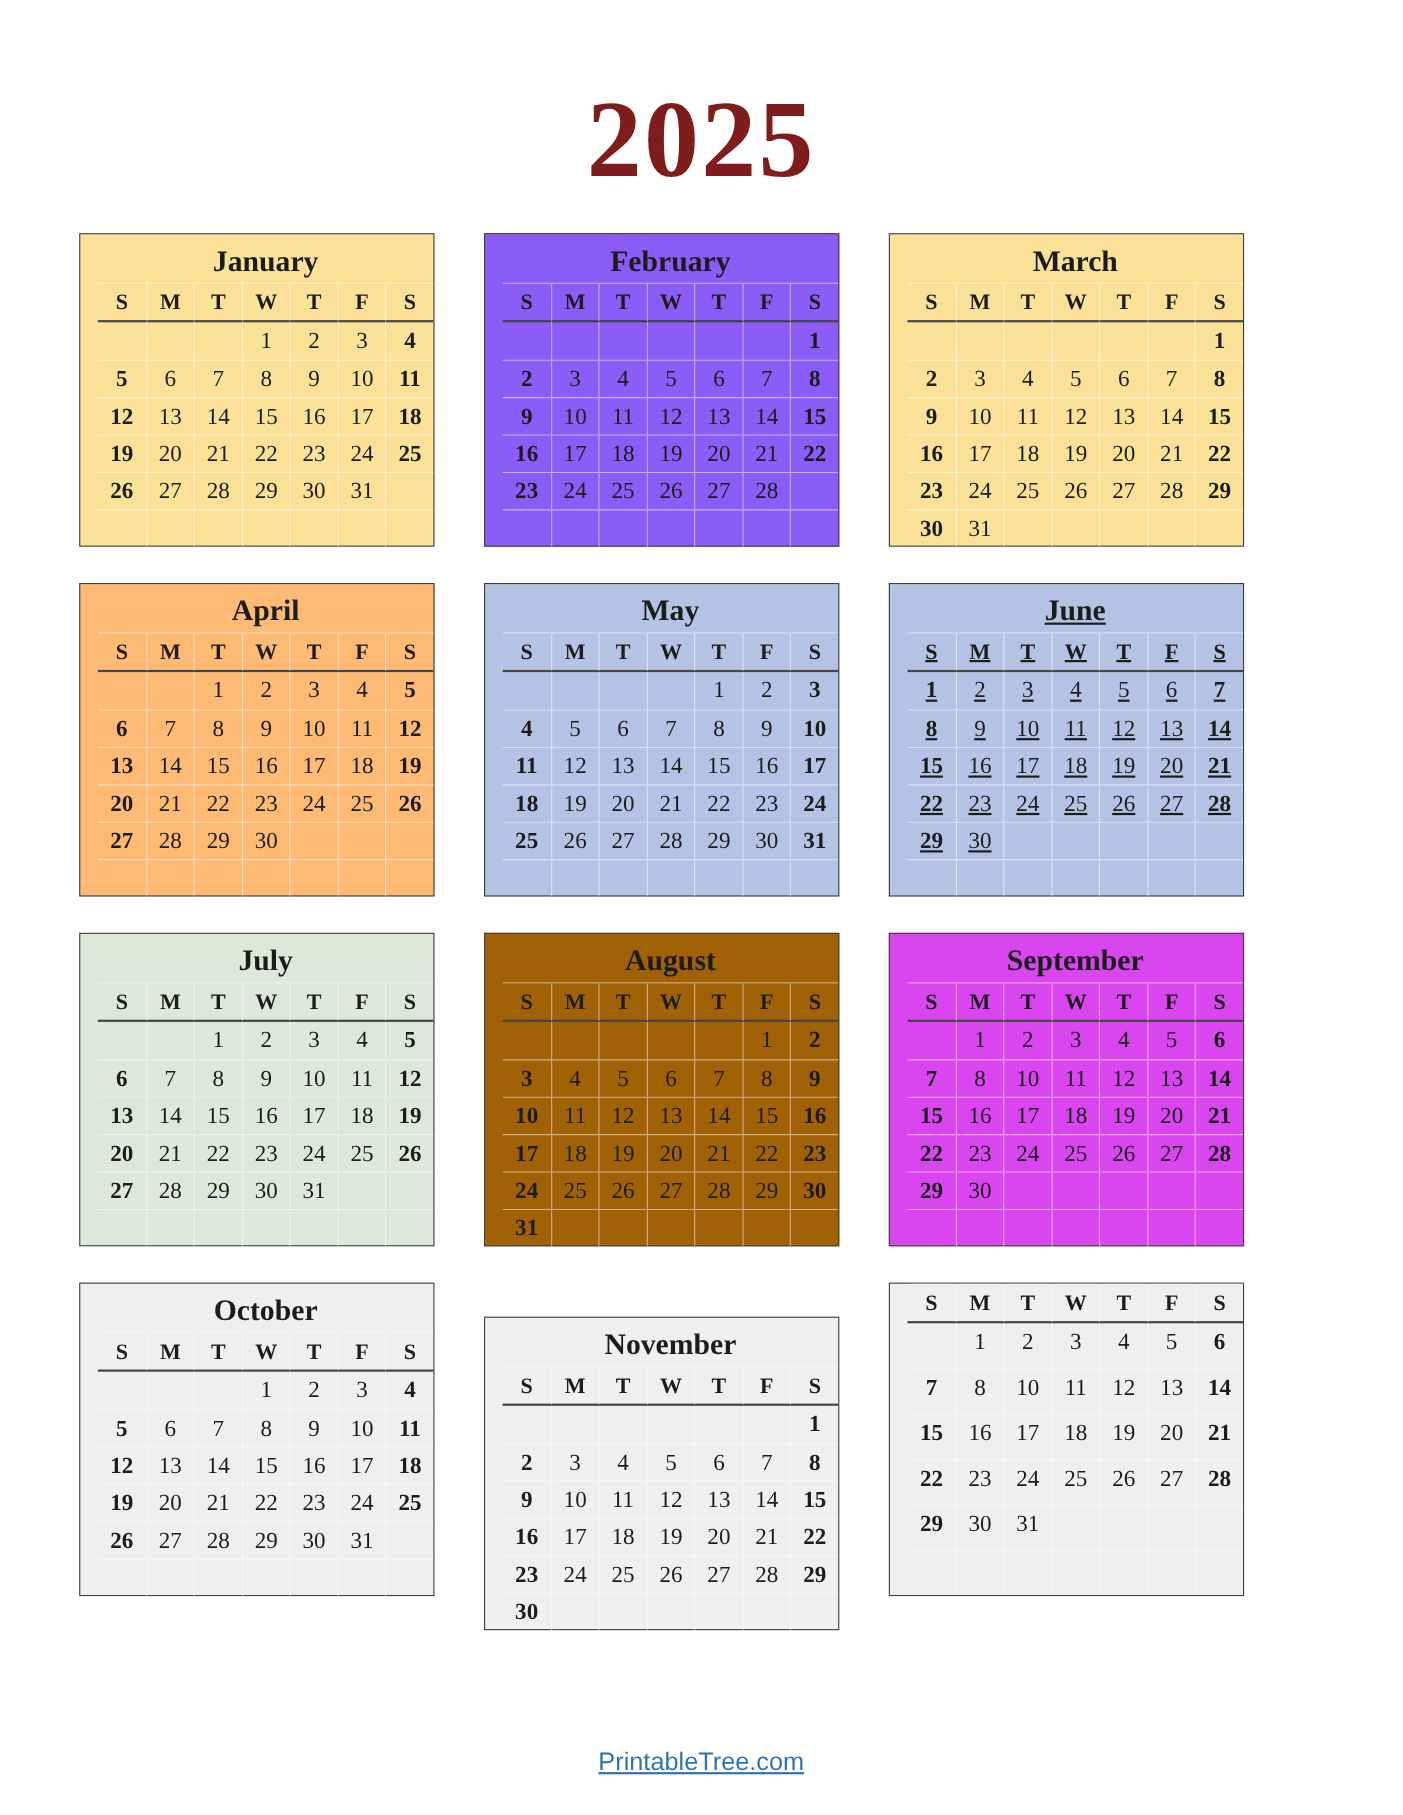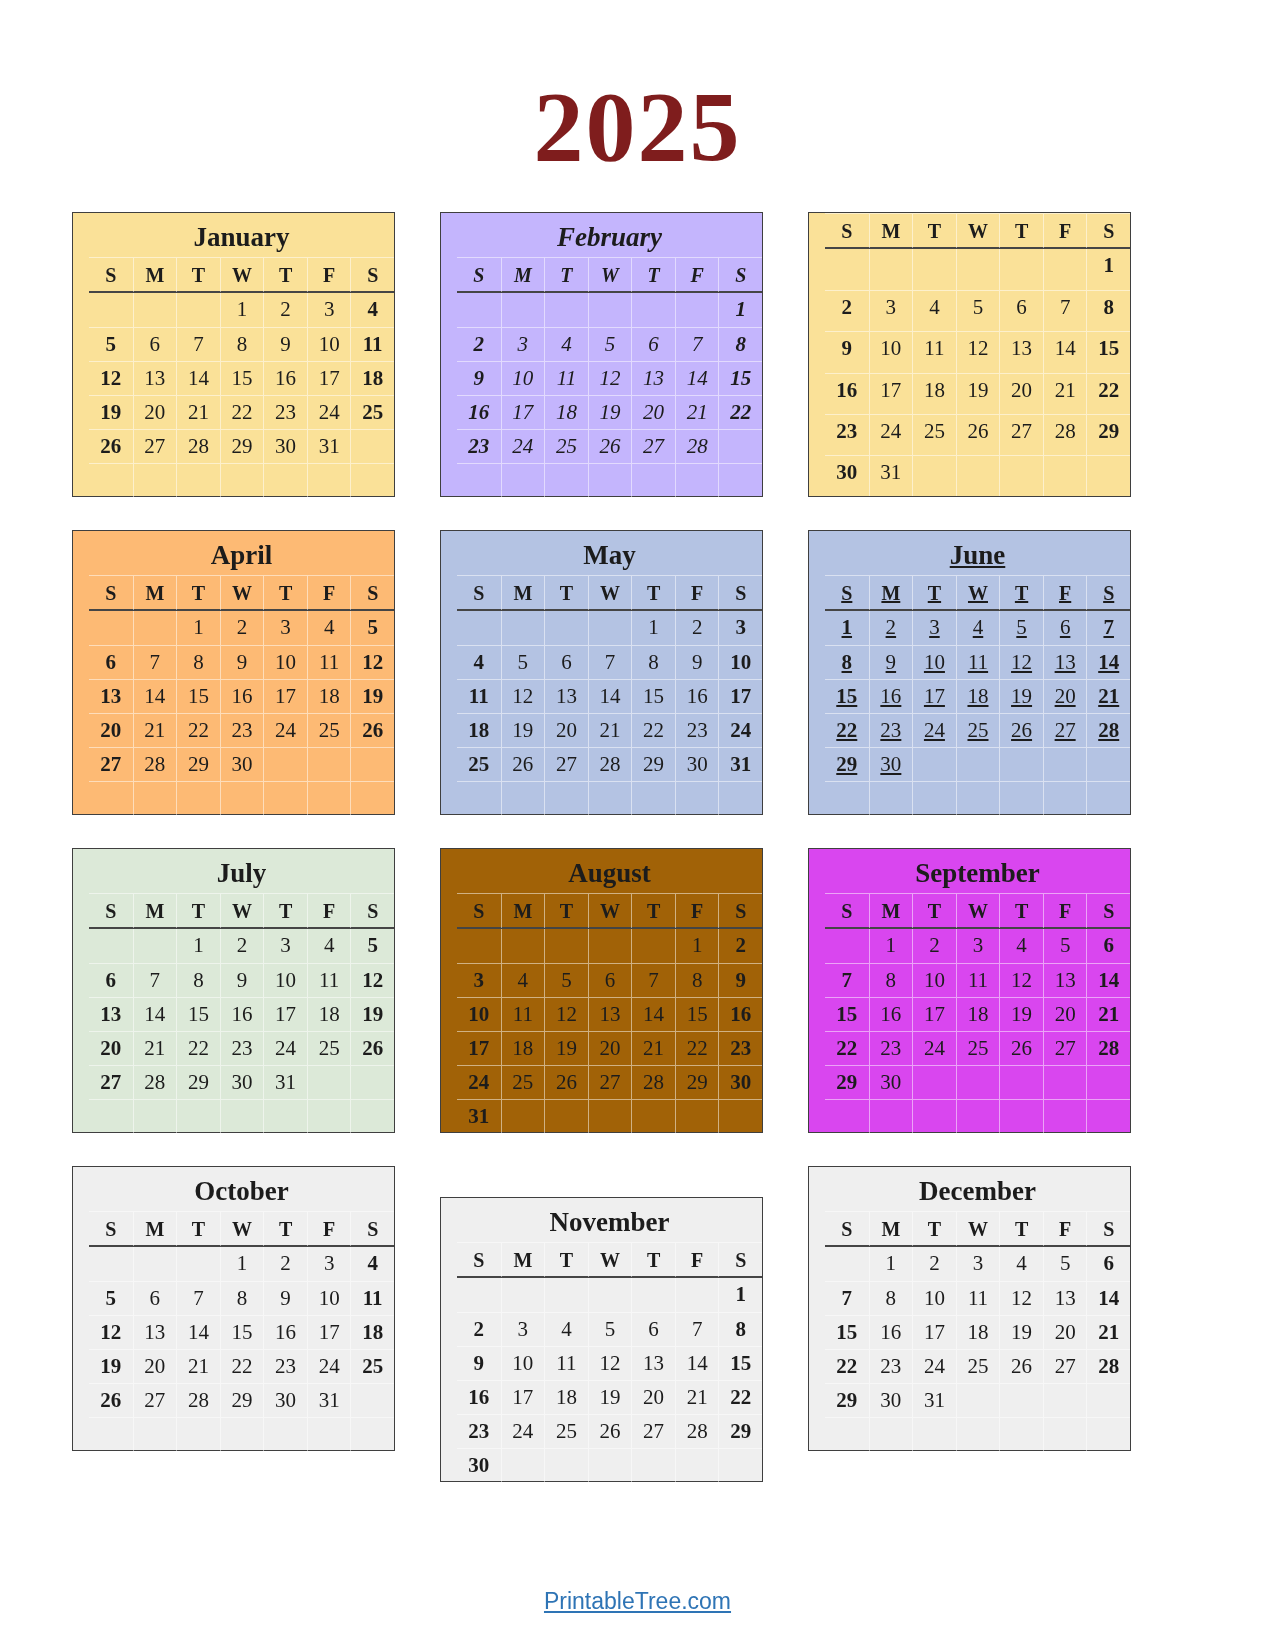--- a/index.html
+++ b/index.html
@@ -145,21 +145,21 @@
         <span class="weekend"></span>
         <span class="weekend"></span>
         <span></span>
         <span></span>
         <span></span>
         <span></span>
         <span></span>
         <span class="weekend"></span>
       </div>
   </section>
-    <section class="month" style="background: #c4b5fd; border-color: rgb(63, 63, 63); font-style: italic;">
+    <section class="month" style="background: #8b5cf6; border-color: rgb(63, 63, 63);">
     <h2 class="month-name">February</h2>
     <div class="weekdays">
         <span>S</span>
         <span>M</span>
         <span>T</span>
         <span>W</span>
         <span>T</span>
         <span>F</span>
         <span>S</span>
       </div>
@@ -202,20 +202,21 @@
         <span class="weekend"></span>
         <span></span>
         <span></span>
         <span></span>
         <span></span>
         <span></span>
         <span class="weekend"></span>
       </div>
   </section>
     <section class="month" style="background: rgb(250, 225, 152); border-color: rgb(63, 63, 63);">
+    <h2 class="month-name">March</h2>
     <div class="weekdays">
         <span>S</span>
         <span>M</span>
         <span>T</span>
         <span>W</span>
         <span>T</span>
         <span>F</span>
         <span>S</span>
       </div>
     <div class="days">
@@ -705,21 +706,20 @@
         <span class="weekend">30</span>
         <span></span>
         <span></span>
         <span></span>
         <span></span>
         <span></span>
         <span class="weekend"></span>
       </div>
   </section>
     <section class="month" style="background: rgb(239, 239, 239); border-color: rgb(63, 63, 63);">
-    <h2 class="month-name">December</h2>
     <div class="weekdays">
         <span>S</span>
         <span>M</span>
         <span>T</span>
         <span>W</span>
         <span>T</span>
         <span>F</span>
         <span>S</span>
       </div>
     <div class="days">

